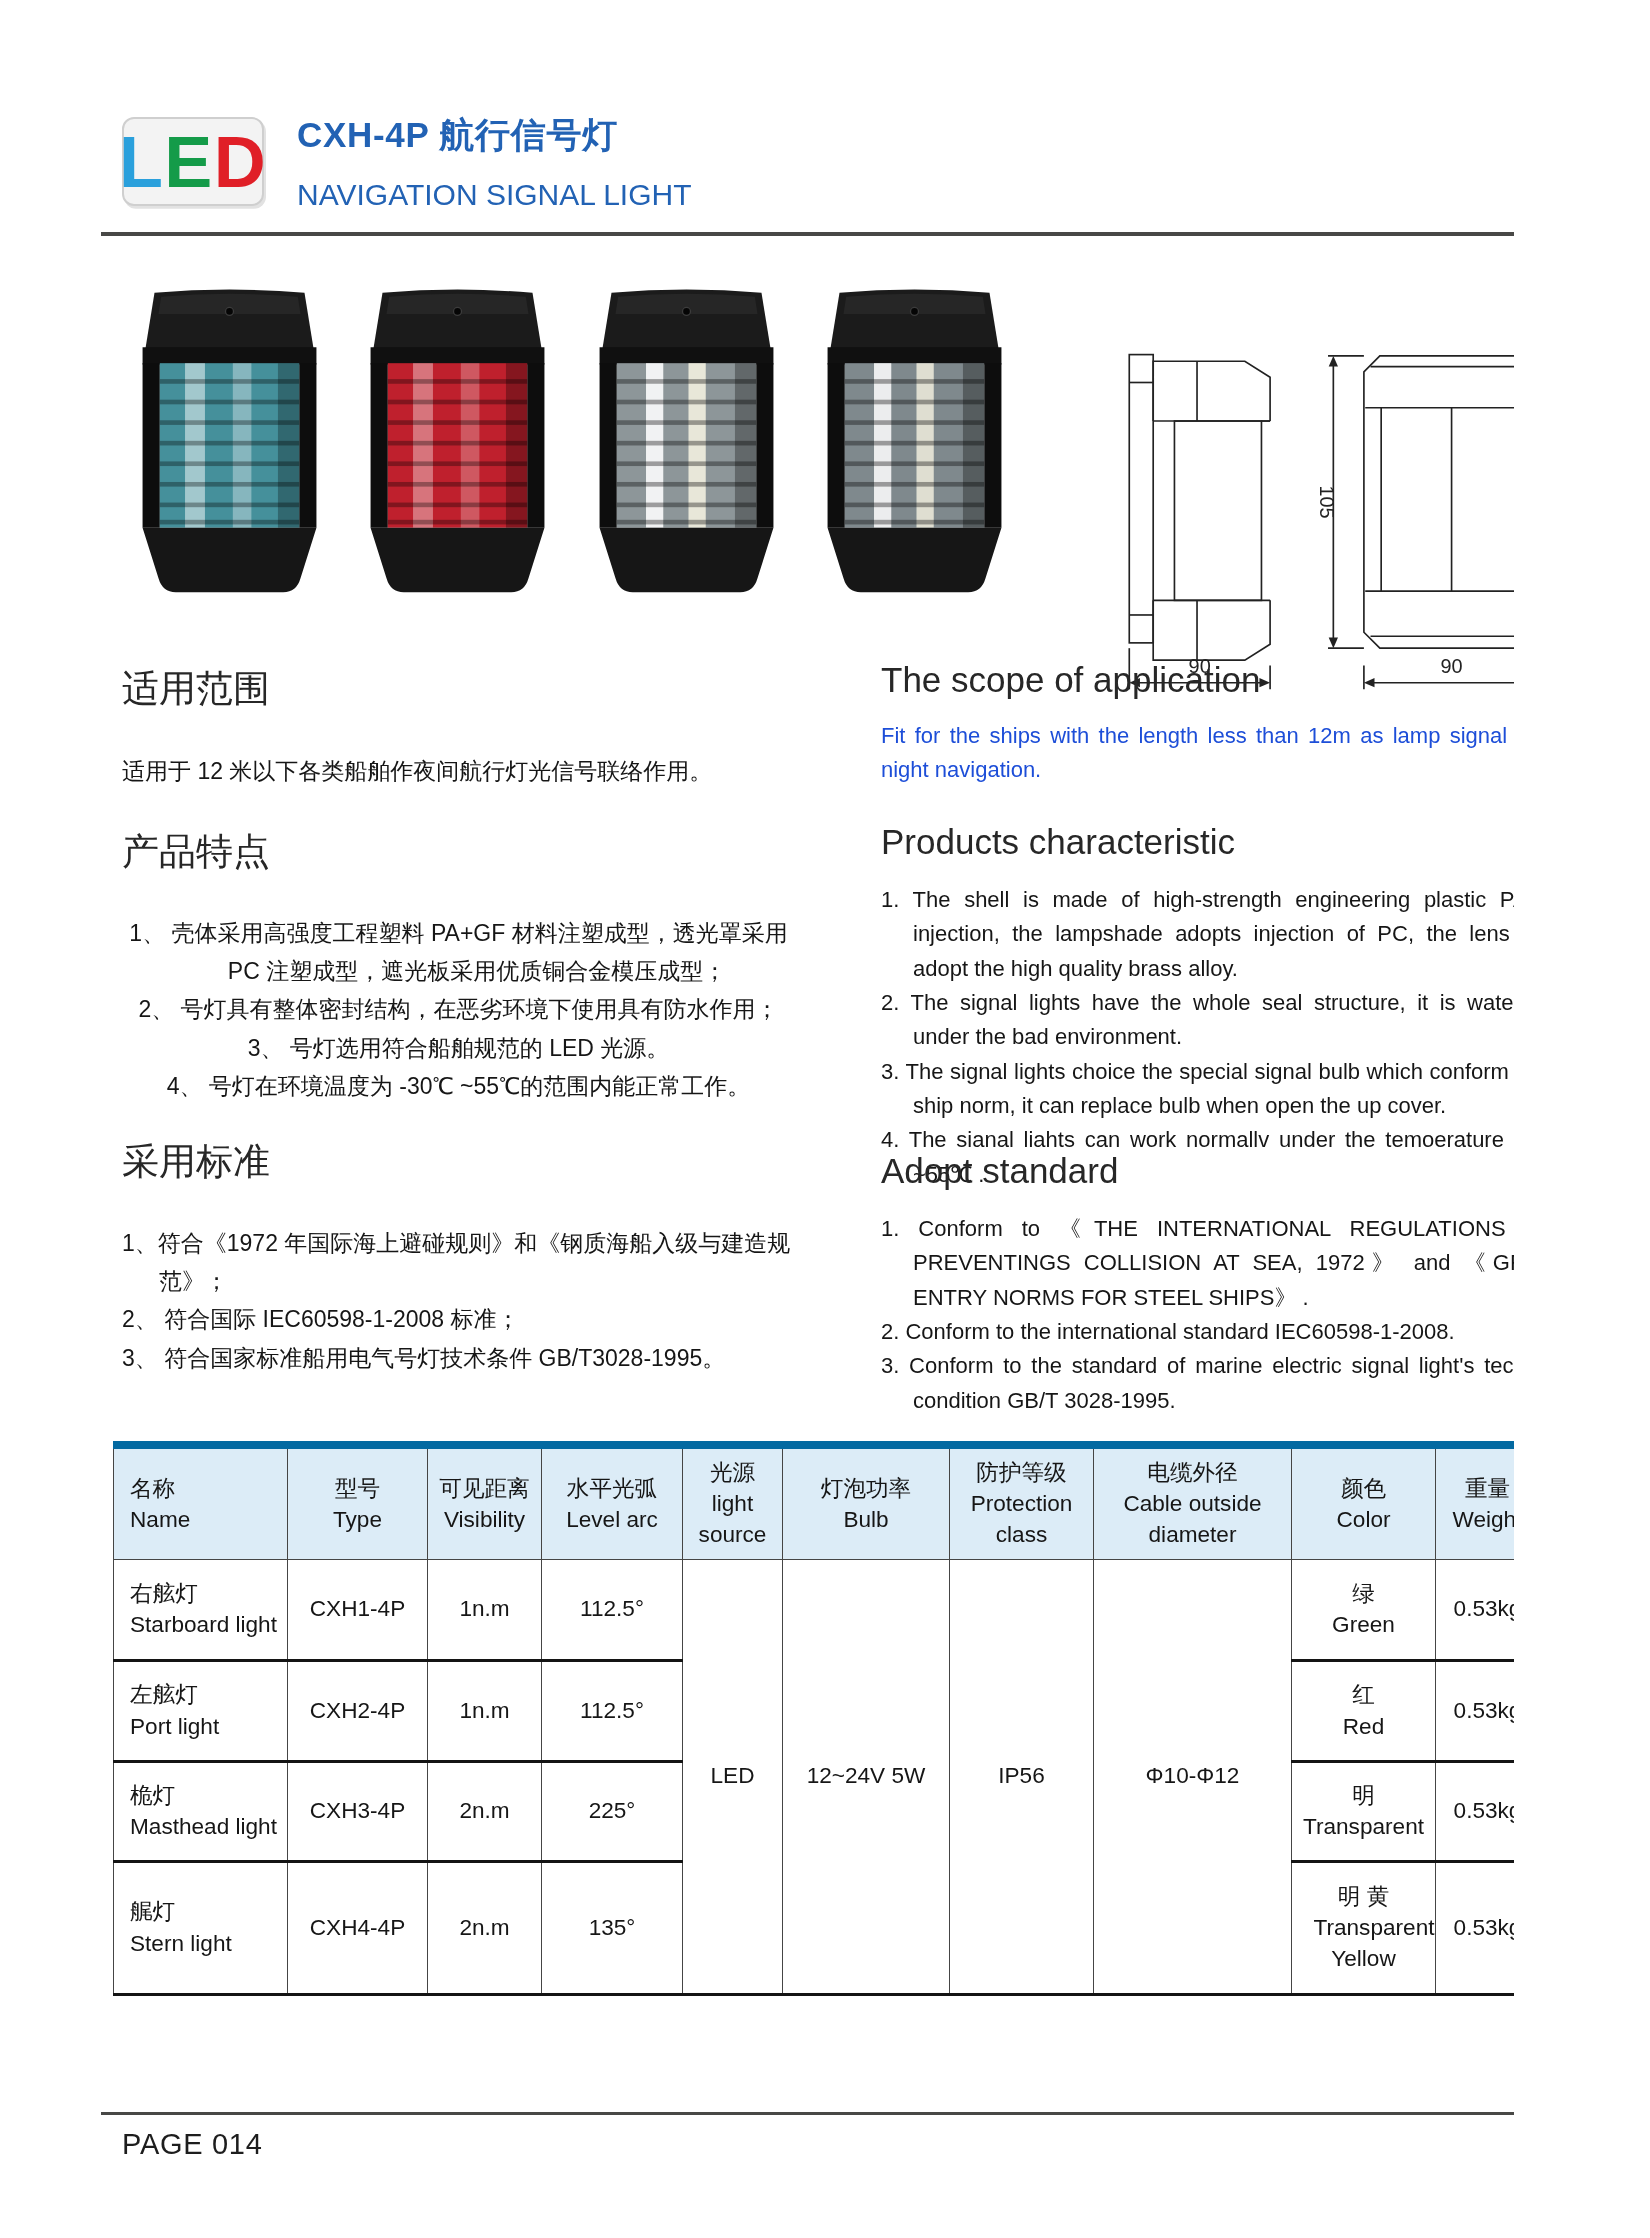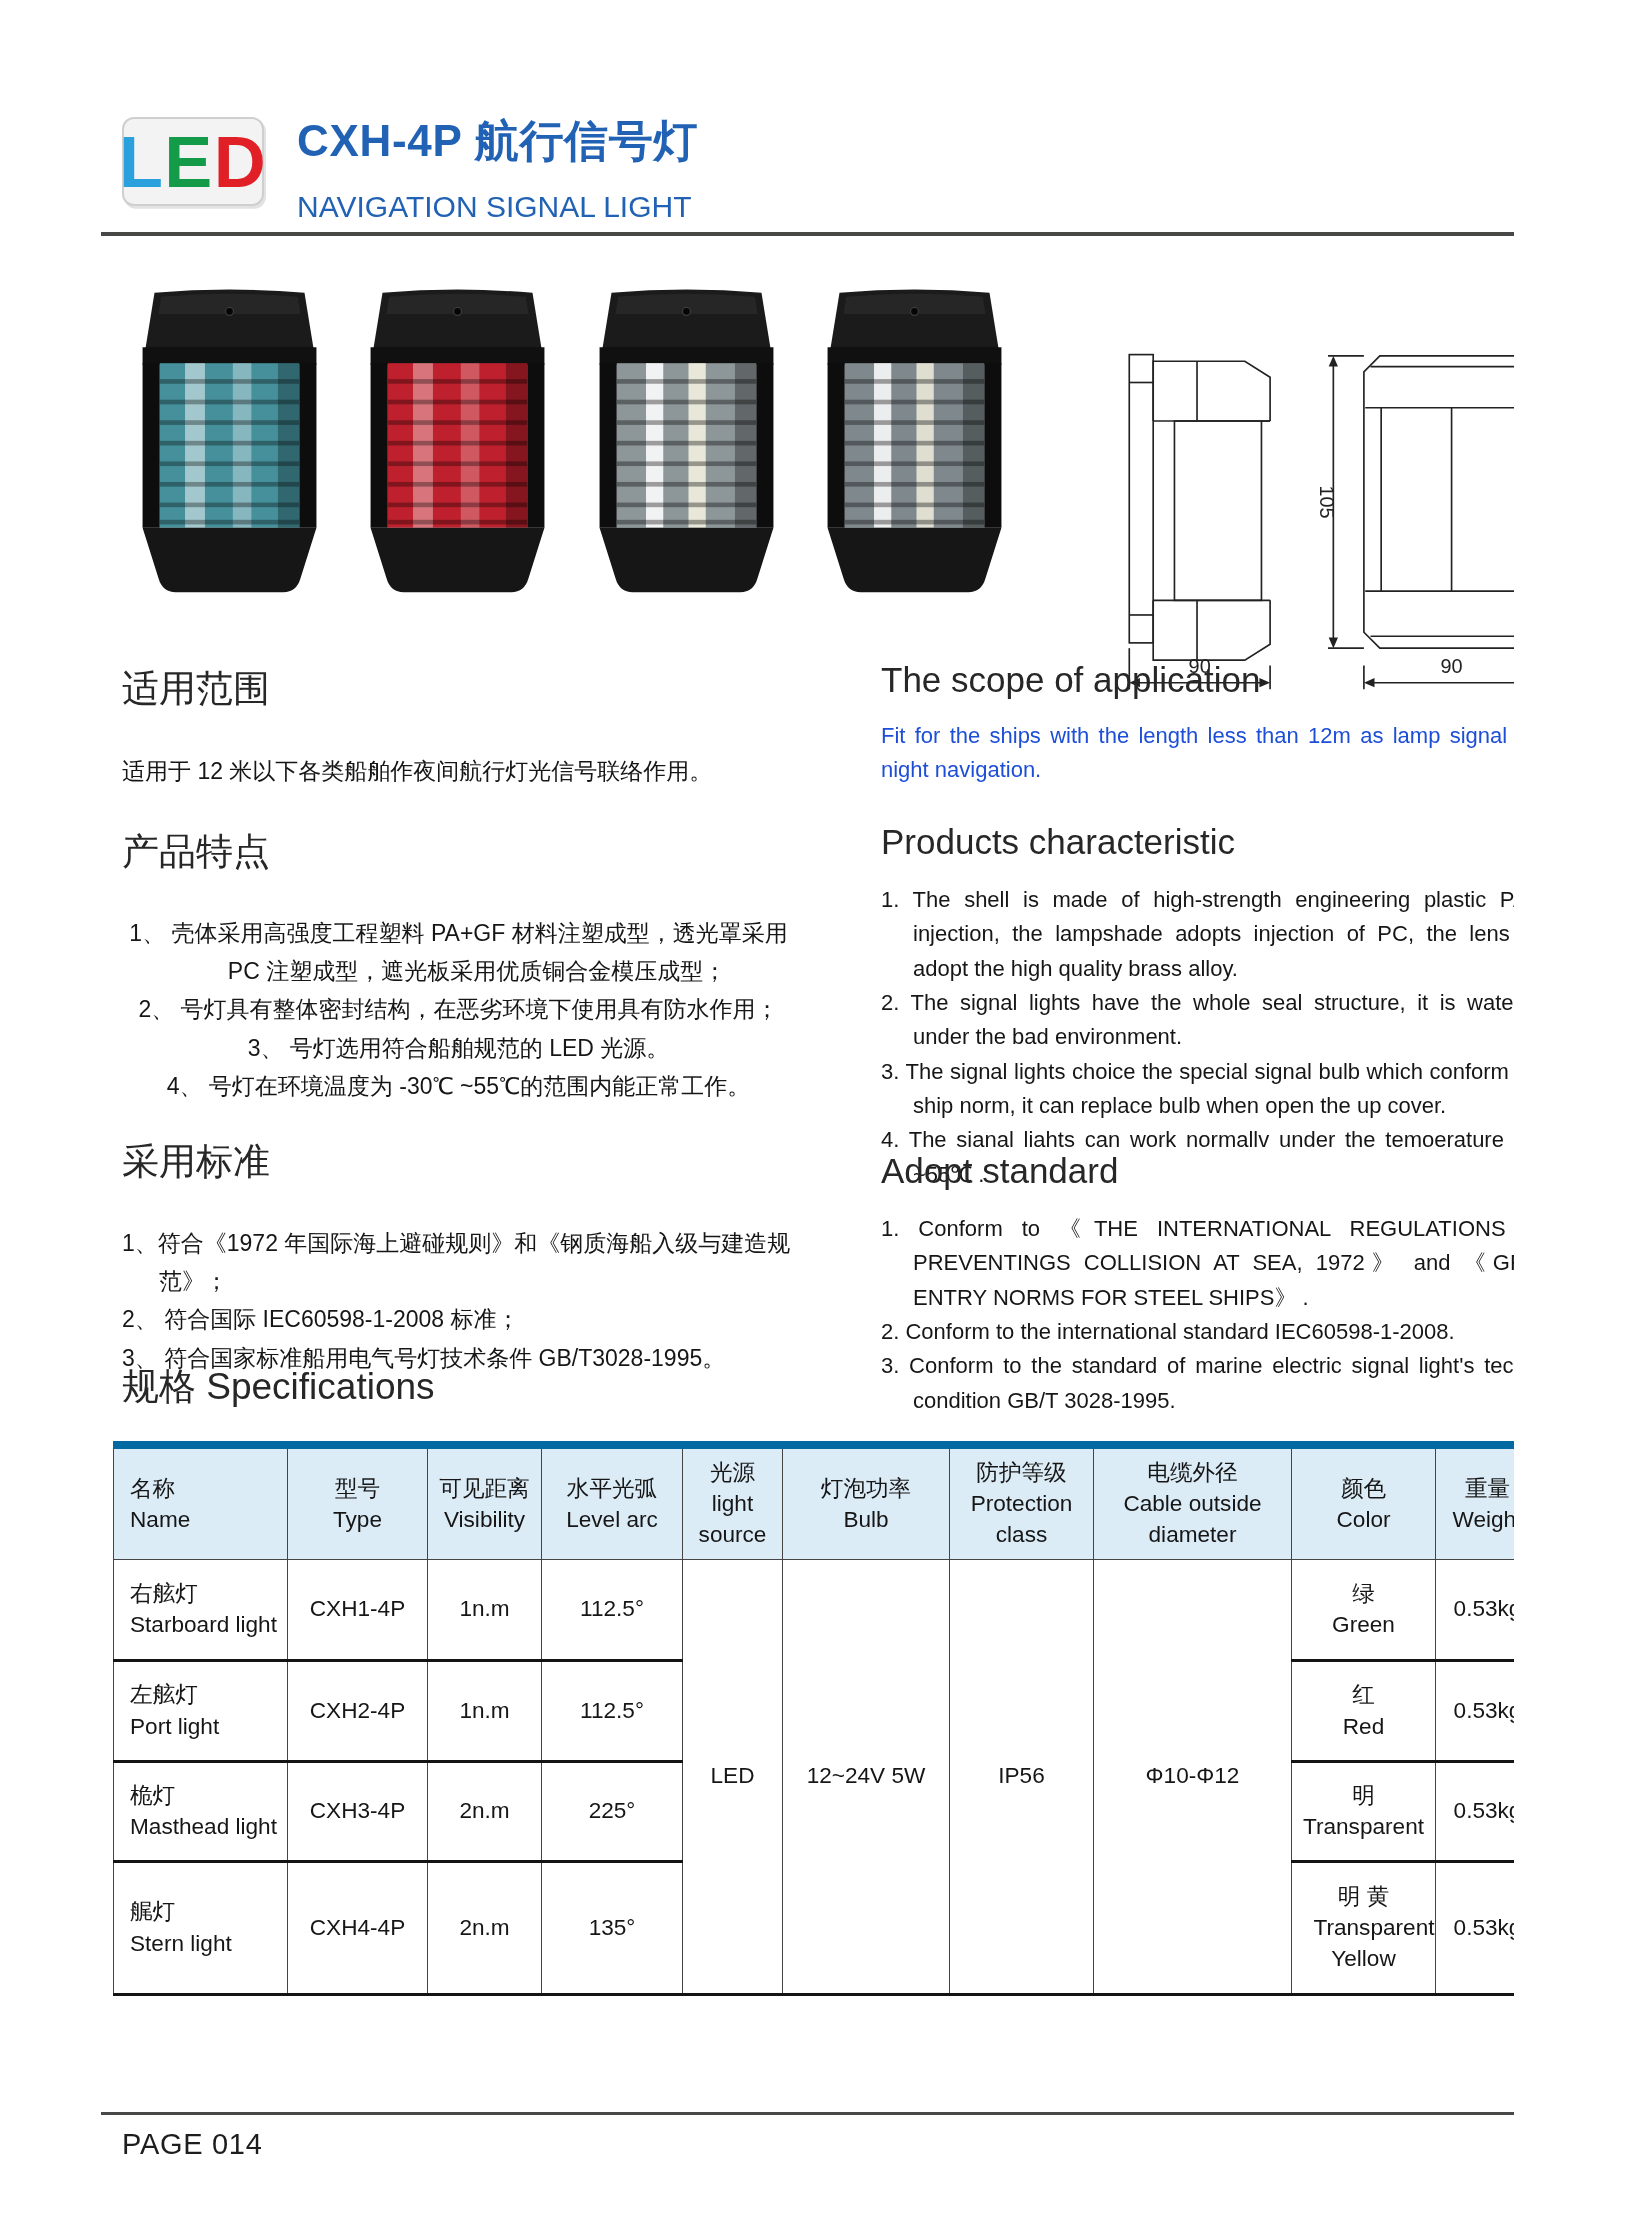--- a/index.html
+++ b/index.html
@@ -6,21 +6,21 @@
   body { background:#fff; font-family:"Liberation Sans", sans-serif; }
   .page { position:relative; width:1514px; height:2239px; background:#ffffff; overflow:hidden; }
 
   
   .logo { position:absolute; left:122px; top:117px; width:142px; height:89px;
           background:#f3f3f3; border:2px solid #cfcfcf; border-radius:12px;
           box-shadow:2px 2.7px 0 #e2e2e2; display:flex; align-items:center; justify-content:center; }
   .logo b { font-size:72px; font-weight:bold; line-height:1; letter-spacing:1.3px; }
   .logo .l-l { color:#2aa0dc; } .logo .l-e { color:#149b49; } .logo .l-d { color:#e01f27; }
   .titleblock { position:absolute; left:297px; top:112px; }
-  .title { font-size:44px; font-weight:bold; color:#2262b4; letter-spacing:0.7px; }
+  .title { font-size:35px; font-weight:bold; color:#2262b4; letter-spacing:0.7px; }
   .subtitle { font-size:30px; font-weight:500; color:#2262b4; margin-top:19px; letter-spacing:0px; }
   .rule { position:absolute; left:101px; width:1455px; height:4px; background:#484846; }
   .rule-top { top:232px; }
   .rule-bottom { top:2112px; height:3.3px; }
 
   
   .photos { position:absolute; left:120px; top:286px; display:flex; gap:9.3px; }
 
   
   .drawing { position:absolute; }
@@ -253,21 +253,20 @@
 
   <div class="sec" style="left:881px; top:1127px; width:690px;margin-top:24px;">
     <div class="h-en">Adopt standard</div>
     <ul class="plain items-en" style="margin-top:21px;">
       <li>1. Conform to 《THE INTERNATIONAL REGULATIONS FOR PREVENTINGS COLLISION AT SEA, 1972》 and 《GRADE ENTRY NORMS FOR STEEL SHIPS》 .</li>
       <li>2. Conform to the international standard IEC60598-1-2008.</li>
       <li>3. Conform to the standard of marine electric signal light's technical condition GB/T 3028-1995.</li>
     </ul>
   </div>
 
-  <div class="spec-title">规格 Specifications</div>
 
   <table class="spec">
     <colgroup>
       <col style="width:174px">
         <col style="width:140px">
         <col style="width:114px">
         <col style="width:141px">
       <col style="width:100px">
         <col style="width:167px">
         <col style="width:144px">

